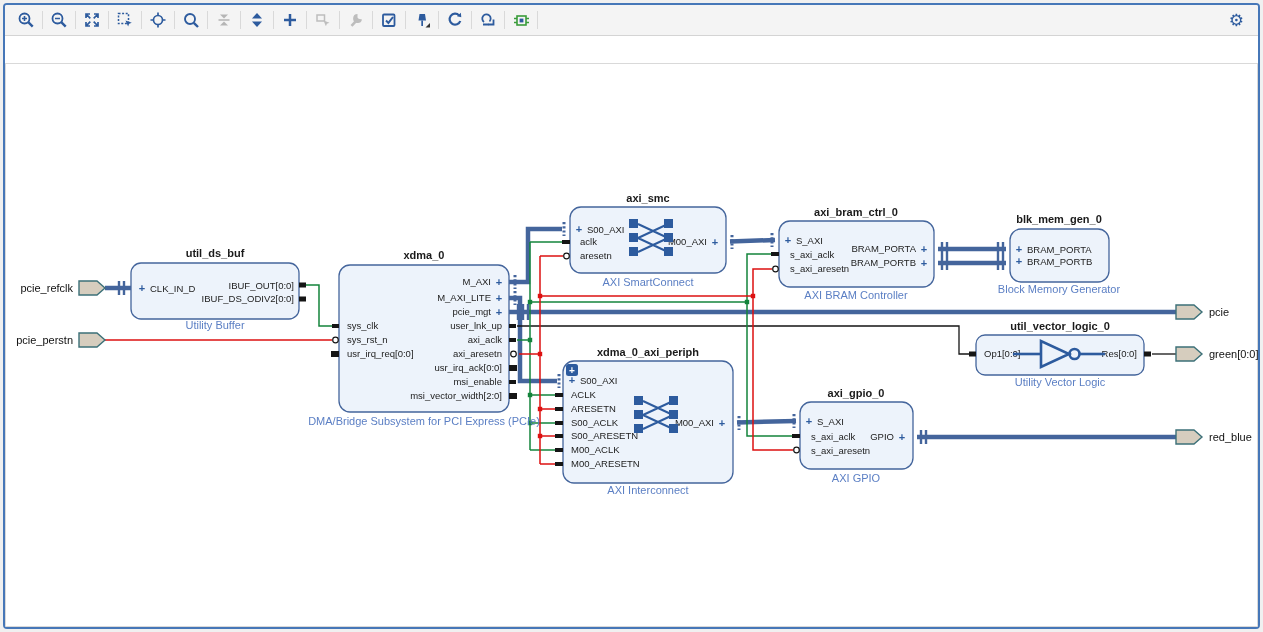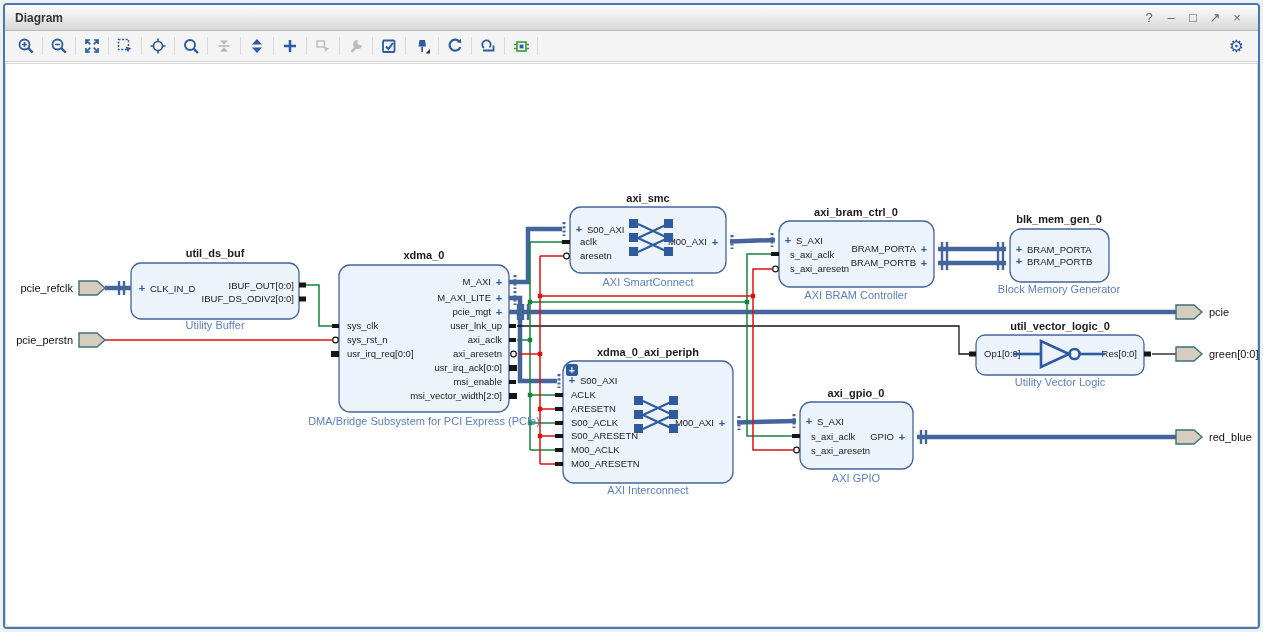--- a/index.html
+++ b/index.html
@@ -34,29 +34,20 @@
   .stub { fill:#151515; }
   .bubble { fill:#ffffff; stroke:#151515; stroke-width:1.2; }
   .jg { fill:#13843b; } .jr { fill:#dd1111; }
   .xbar { fill:#2d5b9e; } .xline { stroke:#2d5b9e; stroke-width:2; fill:none; }
   .gate { stroke:#2d5b9e; stroke-width:2.6; fill:none; }
 </style>
 </head>
 <body>
 
 <div class="window">
-  <div class="titlebar">
-    <span class="title">Diagram</span>
-    <span class="spacer"></span>
-    <span class="winbtn">?</span>
-    <span class="winbtn">–</span>
-    <span class="winbtn">□</span>
-    <span class="winbtn">↗</span>
-    <span class="winbtn">×</span>
-  </div>
 
   <div class="toolbar">
     <span class="toolbtn">
       <svg width="18" height="18">
           <g stroke="#2d5b9e" fill="none" stroke-width="1.8">
             <circle cx="7.5" cy="7.5" r="5"></circle>
             <path d="M11.2 11.2 L15.7 15.7" stroke-width="2.4"></path>
             <path d="M5 7.5 H10 M7.5 5 V10" stroke-width="1.6"></path>
           </g>
         </svg>

